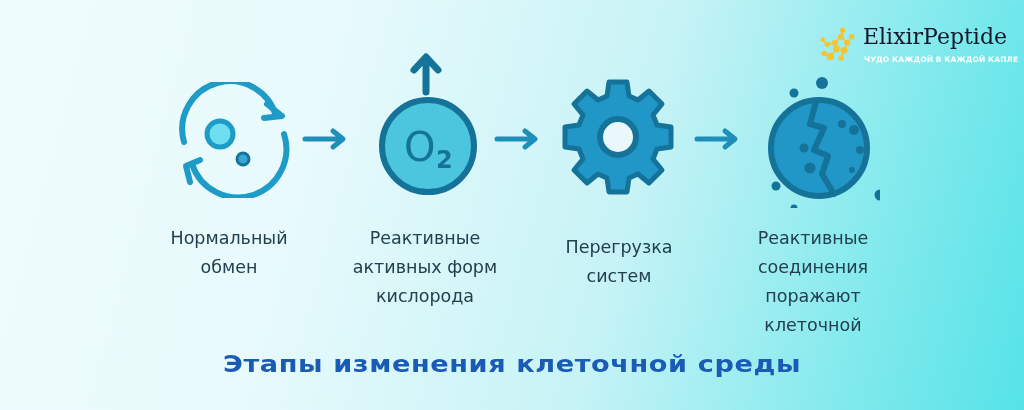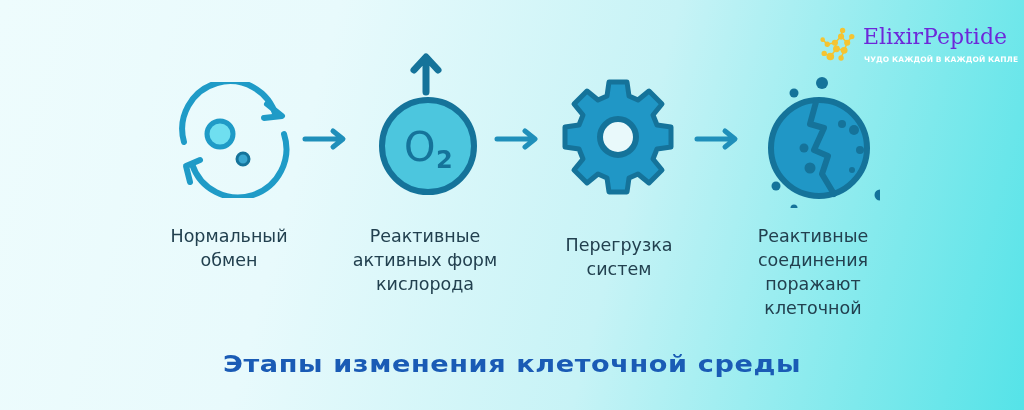--- a/index.html
+++ b/index.html
@@ -3,26 +3,26 @@
 <meta charset="utf-8">
 <style>
   html, body { margin:0; padding:0; }
   body {
     width:1024px; height:410px; overflow:hidden; position:relative;
     background: linear-gradient(105deg, #eefcfd 0%, #e8fafc 30%, #c7f3f6 60%, #7ee9ec 85%, #55e3e8 100%);
     font-family: "DejaVu Sans", sans-serif;
   }
   .logo { position:absolute; left:815px; top:22px; width:205px; height:48px; }
   .logo svg.mol { position:absolute; left:0; top:0; }
-  .logo .brand { position:absolute; left:48px; top:2px; font-family:"DejaVu Serif", serif; font-size:22px; color:#6d28d9; letter-spacing:0px; white-space:nowrap; }
+  .logo .brand { position:absolute; left:48px; top:2px; font-family:"DejaVu Serif", serif; font-size:22px; color:#0f172a; letter-spacing:0px; white-space:nowrap; }
   .logo .tag { position:absolute; left:49px; top:33px; font-family:"DejaVu Sans", sans-serif; font-size:7.5px; font-weight:bold; color:#ffffff; white-space:nowrap; letter-spacing:0.1px; }
   .icon { position:absolute; }
   .arrow { position:absolute; }
   .label {
-    position:absolute; text-align:center; color:#22404f; font-size:17.5px; line-height:24px;
+    position:absolute; text-align:center; color:#22404f; font-size:17.5px; line-height:29px;
     font-family:"DejaVu Sans", sans-serif; white-space:pre-line; width:190px;
   }
   .title {
     position:absolute; left:0; width:1024px; top:351px; text-align:center;
     font-family:"DejaVu Sans", sans-serif; font-weight:bold; font-size:23px; color:#1a5bb5;
     letter-spacing:0.5px; transform:scaleX(1.18); transform-origin:center;
   }
 </style>
 </head>
 <body>

